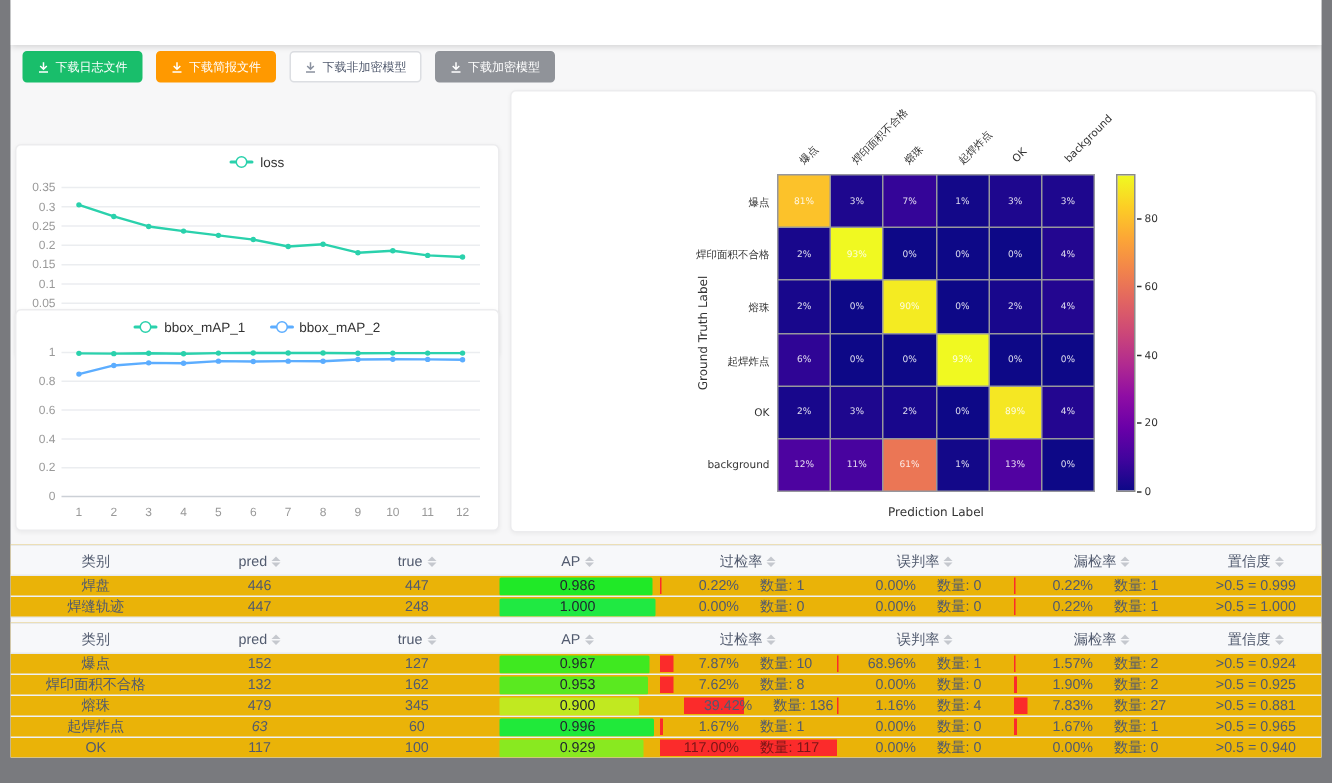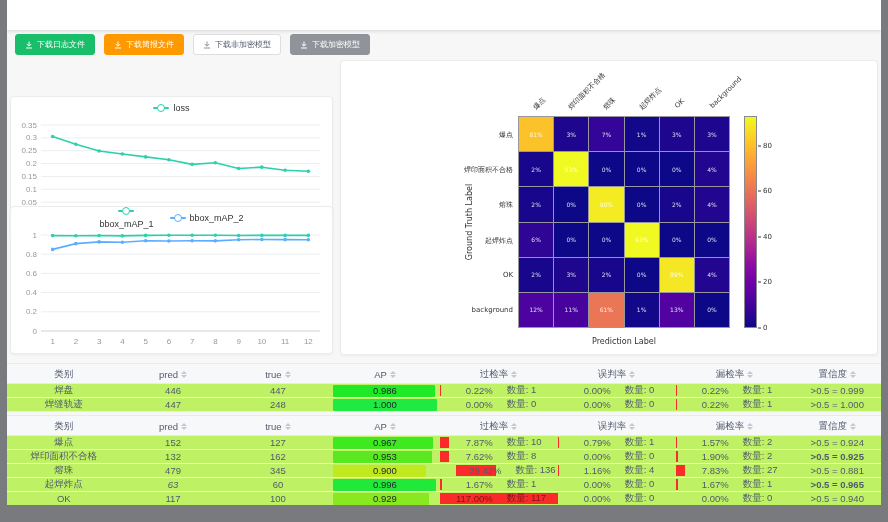--- a/index.html
+++ b/index.html
@@ -42,21 +42,21 @@
     transform-origin:0 100%; transform:rotate(-45deg); }
   .cm-rowlabel { position:absolute; left:20px; width:152px; text-align:right; font-size:7px; color:#333; }
   .cm-ylabel { position:absolute; left:128px; top:161px; font-size:8px; color:#333;
     transform:translate(-50%,-50%) rotate(-90deg); white-space:nowrap; }
   .cm-xlabel { position:absolute; left:177px; top:276px; width:212px; text-align:center; font-size:8px; color:#333; }
   .cm-bar { position:absolute; left:403px; top:55px; width:13px; height:212px; border:1px solid #8a8a8a; }
   .cm-tick { position:absolute; font-size:7px; color:#333; transform:translateY(-50%); }
   .cm-tickmark { position:absolute; width:3px; height:1px; background:#333; transform:translateY(-50%); }
   
   .tables { position:absolute; left:0; right:0; top:363px; }
-  .dtable { width:100%; background:#bef264; border-top:1px solid #e8eaec; border-bottom:1px solid #e8eaec; margin-bottom:3px; }
+  .dtable { width:100%; background:#eab308; border-top:1px solid #e8eaec; border-bottom:1px solid #e8eaec; margin-bottom:3px; }
   .trow { display:flex; align-items:stretch; border-bottom:1px solid #eef0f3; }
   .trow:last-child { border-bottom:none; }
   .trow.head { background:#f7f8fa; border-bottom:1px solid #e8eaec; height:20px; }
   .tcell { display:flex; align-items:center; justify-content:center; font-size:9.5px;
     color:#515a6e; height:13px; position:relative; overflow:hidden; }
   .trow.head .tcell { height:20px; font-size:9.5px; color:#515a6e; cursor:pointer; }
   .sorter { display:inline-flex; flex-direction:column; gap:1px; margin-left:3px; }
   .sorter i { width:0; height:0; border-left:3px solid transparent; border-right:3px solid transparent; display:block; }
   .sorter .up { border-bottom:3px solid #c5c8ce; }
   .sorter .dn { border-top:3px solid #c5c8ce; }
@@ -155,21 +155,21 @@
           <circle cx="204.375" cy="43.8" r="1.8" fill="#2ad1ac"></circle>
           <circle cx="227.625" cy="49.457142857142856" r="1.8" fill="#2ad1ac"></circle>
           <circle cx="250.875" cy="48.17142857142857" r="1.8" fill="#2ad1ac"></circle>
           <circle cx="274.125" cy="51.25714285714286" r="1.8" fill="#2ad1ac"></circle>
           <circle cx="297.375" cy="52.28571428571428" r="1.8" fill="#2ad1ac"></circle>
         </svg>
     </div>
 
     <div class="card" id="card-map">
       <div class="legend" id="legend-map">
-          <div class="legend-item" style="color: rgb(42, 209, 172); flex-direction: column;">
+          <div class="legend-item" style="color: rgb(42, 209, 172);">
             <span class="legend-ic">
               <span class="ln" style="background: rgb(42, 209, 172);"></span>
               <span class="ring"></span>
             </span>
             <span class="legend-label">bbox_mAP_1</span>
           </div>
           <div class="legend-item" style="color: rgb(92, 173, 255);">
             <span class="legend-ic">
               <span class="ln" style="background: rgb(92, 173, 255);"></span>
               <span class="ring"></span>
@@ -572,21 +572,21 @@
                 <div class="rate-txt">
                   <span class="pct">7.87%</span>
                   <span class="cnt">数量: 10</span>
                 </div>
               </div>
             </div>
             <div class="tcell" style="width: 13.5%;">
               <div class="rate-wrap">
                 <div class="rate-bar" style="width: max(1px, 0.79%);"></div>
                 <div class="rate-txt">
-                  <span class="pct">0.79%</span>
+                  <span class="pct">68.96%</span>
                   <span class="cnt">数量: 1</span>
                 </div>
               </div>
             </div>
             <div class="tcell" style="width: 13.5%;">
               <div class="rate-wrap">
                 <div class="rate-bar" style="width: max(1px, 1.57%);"></div>
                 <div class="rate-txt">
                   <span class="pct">1.57%</span>
                   <span class="cnt">数量: 2</span>
@@ -624,21 +624,21 @@
             </div>
             <div class="tcell" style="width: 13.5%;">
               <div class="rate-wrap">
                 <div class="rate-bar" style="width: max(1px, 1.9%);"></div>
                 <div class="rate-txt">
                   <span class="pct">1.90%</span>
                   <span class="cnt">数量: 2</span>
                 </div>
               </div>
             </div>
-            <div class="tcell" style="width: 10%; font-weight: bold;">&gt;0.5 = 0.925</div>
+            <div class="tcell" style="width: 10%;">&gt;0.5 = 0.925</div>
           </div>
           <div class="trow">
             <div class="tcell" style="width: 13%;">熔珠</div>
             <div class="tcell" style="width: 12%;">479</div>
             <div class="tcell" style="width: 12%;">345</div>
             <div class="tcell" style="width: 12.5%; text-align: right;">
               <div class="ap-wrap">
                 <div class="ap-bar" style="width: 90%; background: rgb(193, 233, 32);"></div>
                 <div class="ap-txt">0.900</div>
               </div>
@@ -701,21 +701,21 @@
             </div>
             <div class="tcell" style="width: 13.5%;">
               <div class="rate-wrap">
                 <div class="rate-bar" style="width: max(1px, 1.67%);"></div>
                 <div class="rate-txt">
                   <span class="pct">1.67%</span>
                   <span class="cnt">数量: 1</span>
                 </div>
               </div>
             </div>
-            <div class="tcell" style="width: 10%; font-weight: bold;">&gt;0.5 = 0.965</div>
+            <div class="tcell" style="width: 10%;">&gt;0.5 = 0.965</div>
           </div>
           <div class="trow">
             <div class="tcell" style="width: 13%;">OK</div>
             <div class="tcell" style="width: 12%;">117</div>
             <div class="tcell" style="width: 12%;">100</div>
             <div class="tcell" style="width: 12.5%;">
               <div class="ap-wrap">
                 <div class="ap-bar" style="width: 92.9%; background: rgb(137, 233, 32);"></div>
                 <div class="ap-txt">0.929</div>
               </div>

